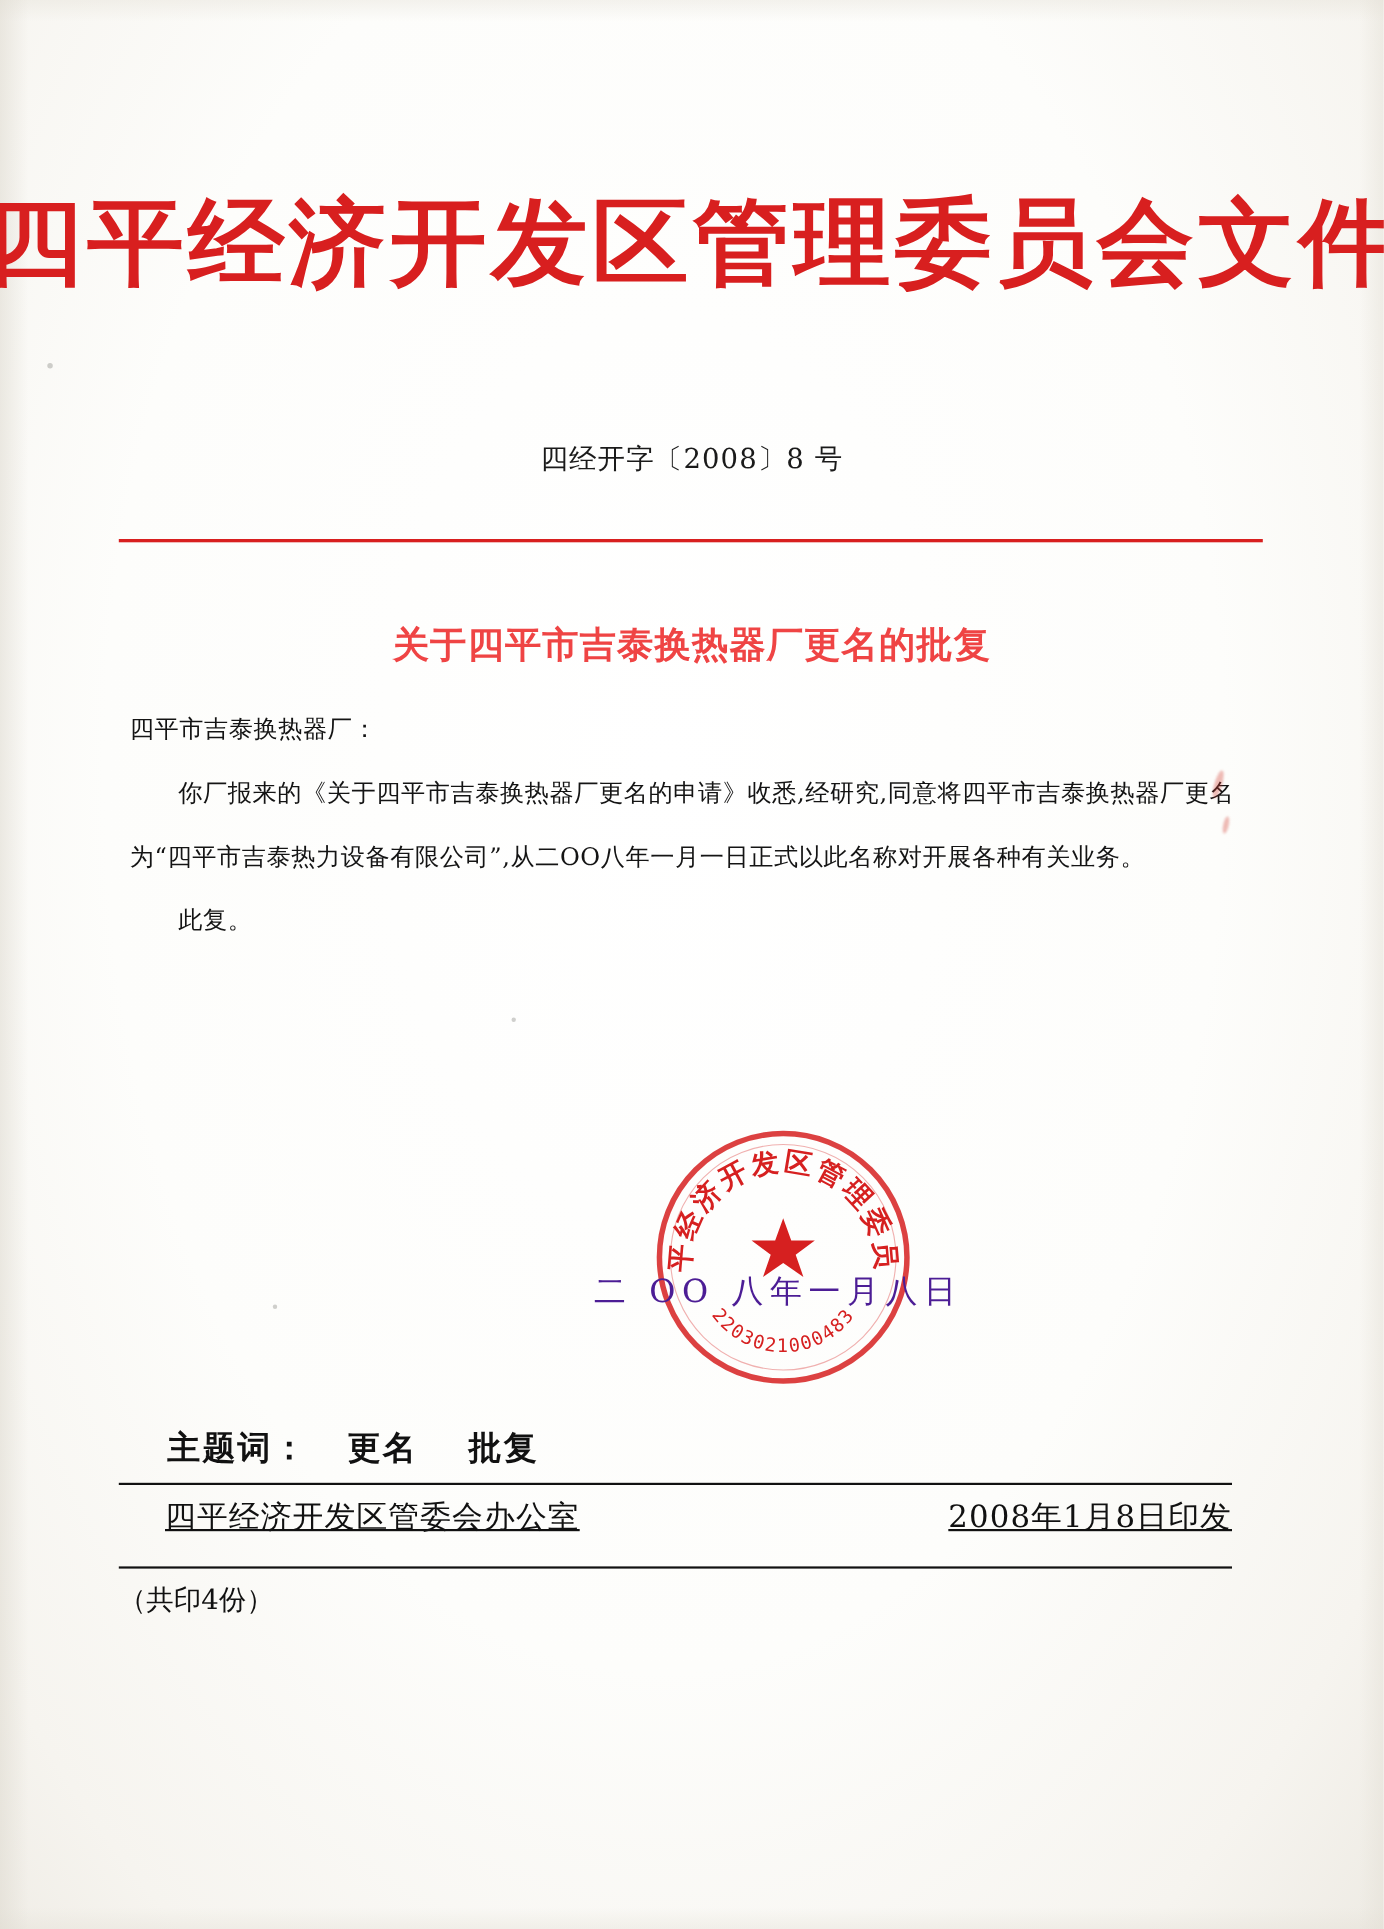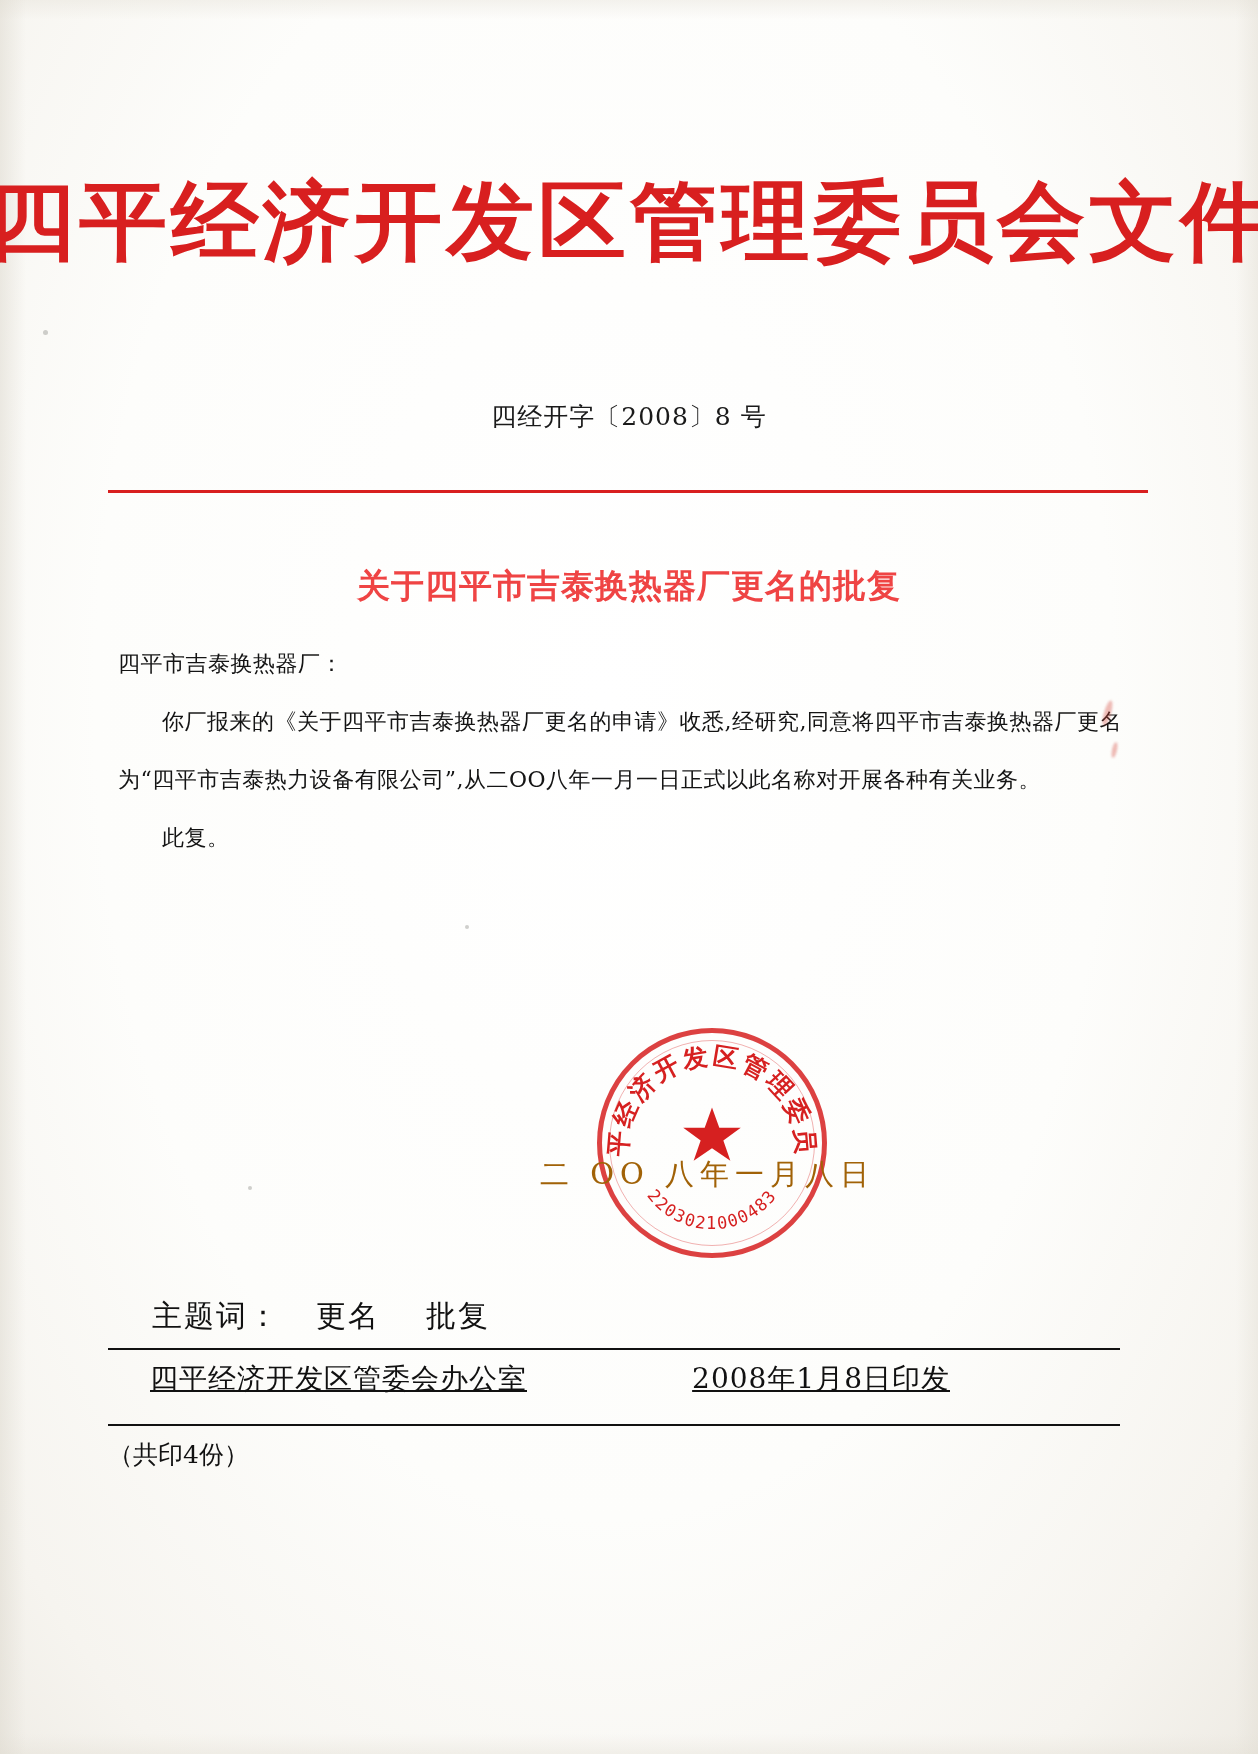--- a/index.html
+++ b/index.html
@@ -160,36 +160,36 @@
     font-family: "DejaVu Sans Mono", "Liberation Mono", monospace;
     font-size: 17px;
     letter-spacing: 1.5px;
   }
 
   .sign-date {
     position: absolute;
     left: 540px;
     top: 1155px;
     width: 420px;
-    color: #a16207;
+    color: #4c1d95;
     font-family: "DejaVu Serif", "Liberation Serif", serif;
     font-size: 29px;
     letter-spacing: 6px;
   }
 
   
   .kw-row {
     position: absolute;
     left: 152px;
     top: 1296px;
     width: 860px;
     color: #111;
     font-family: "DejaVu Sans", "Liberation Sans", sans-serif;
     font-size: 30px;
-    font-weight: 400;
+    font-weight: 700;
     letter-spacing: 2px;
   }
   .kw-row .kw-term { margin-left: 36px; }
   .kw-row .kw-term2 { margin-left: 46px; }
 
   .rule {
     position: absolute;
     background: #111;
     height: 2px;
   }
@@ -204,21 +204,21 @@
     display: flex;
     align-items: center;
     justify-content: space-between;
     color: #111;
     font-family: "DejaVu Serif", "Liberation Serif", serif;
     font-size: 28px;
     letter-spacing: 1px;
     text-decoration: underline;
   }
   .footer-row .office { margin-left: 42px; }
-  .footer-row .printdate { margin-right: 170px; }
+  .footer-row .printdate { }
 
   .copies {
     position: absolute;
     left: 108px;
     top: 1438px;
     width: 1012px;
     padding-right: 112px;
     box-sizing: border-box;
     color: #111;
     font-family: "DejaVu Serif", "Liberation Serif", serif;

